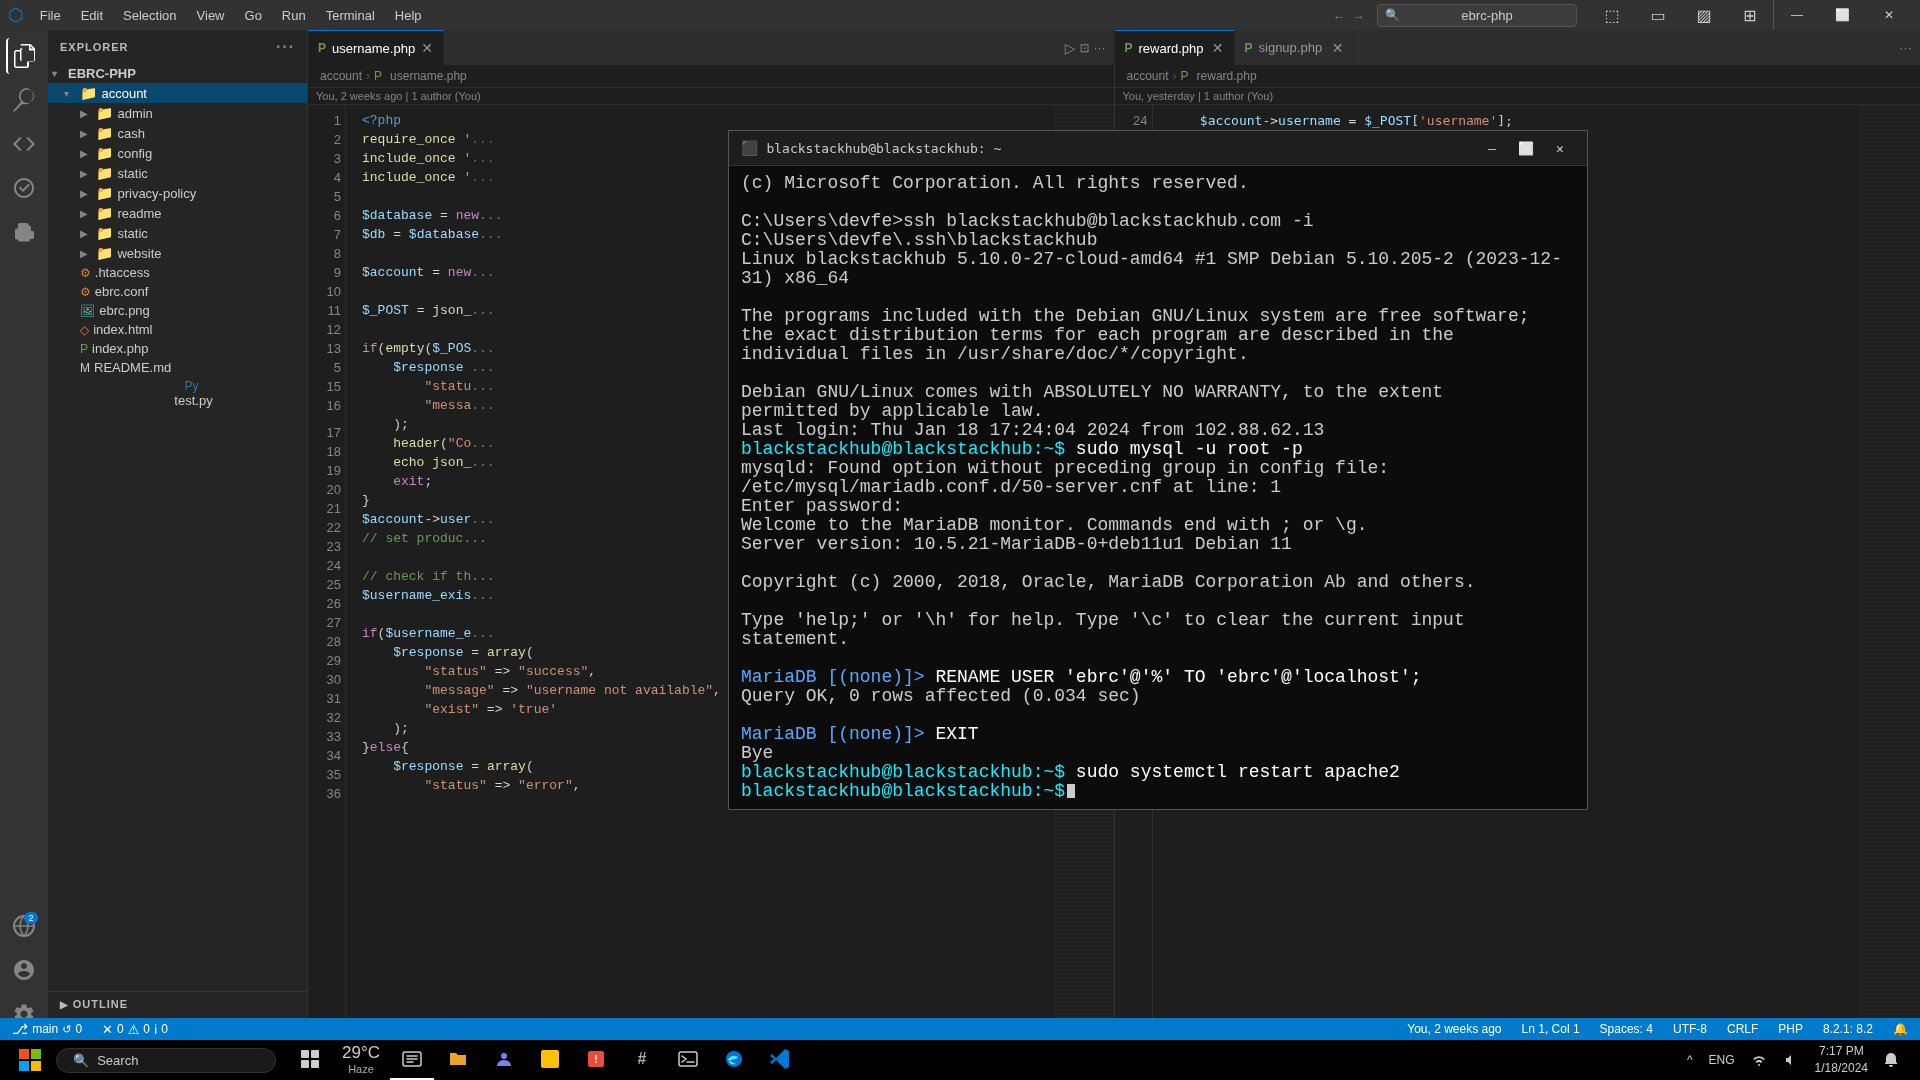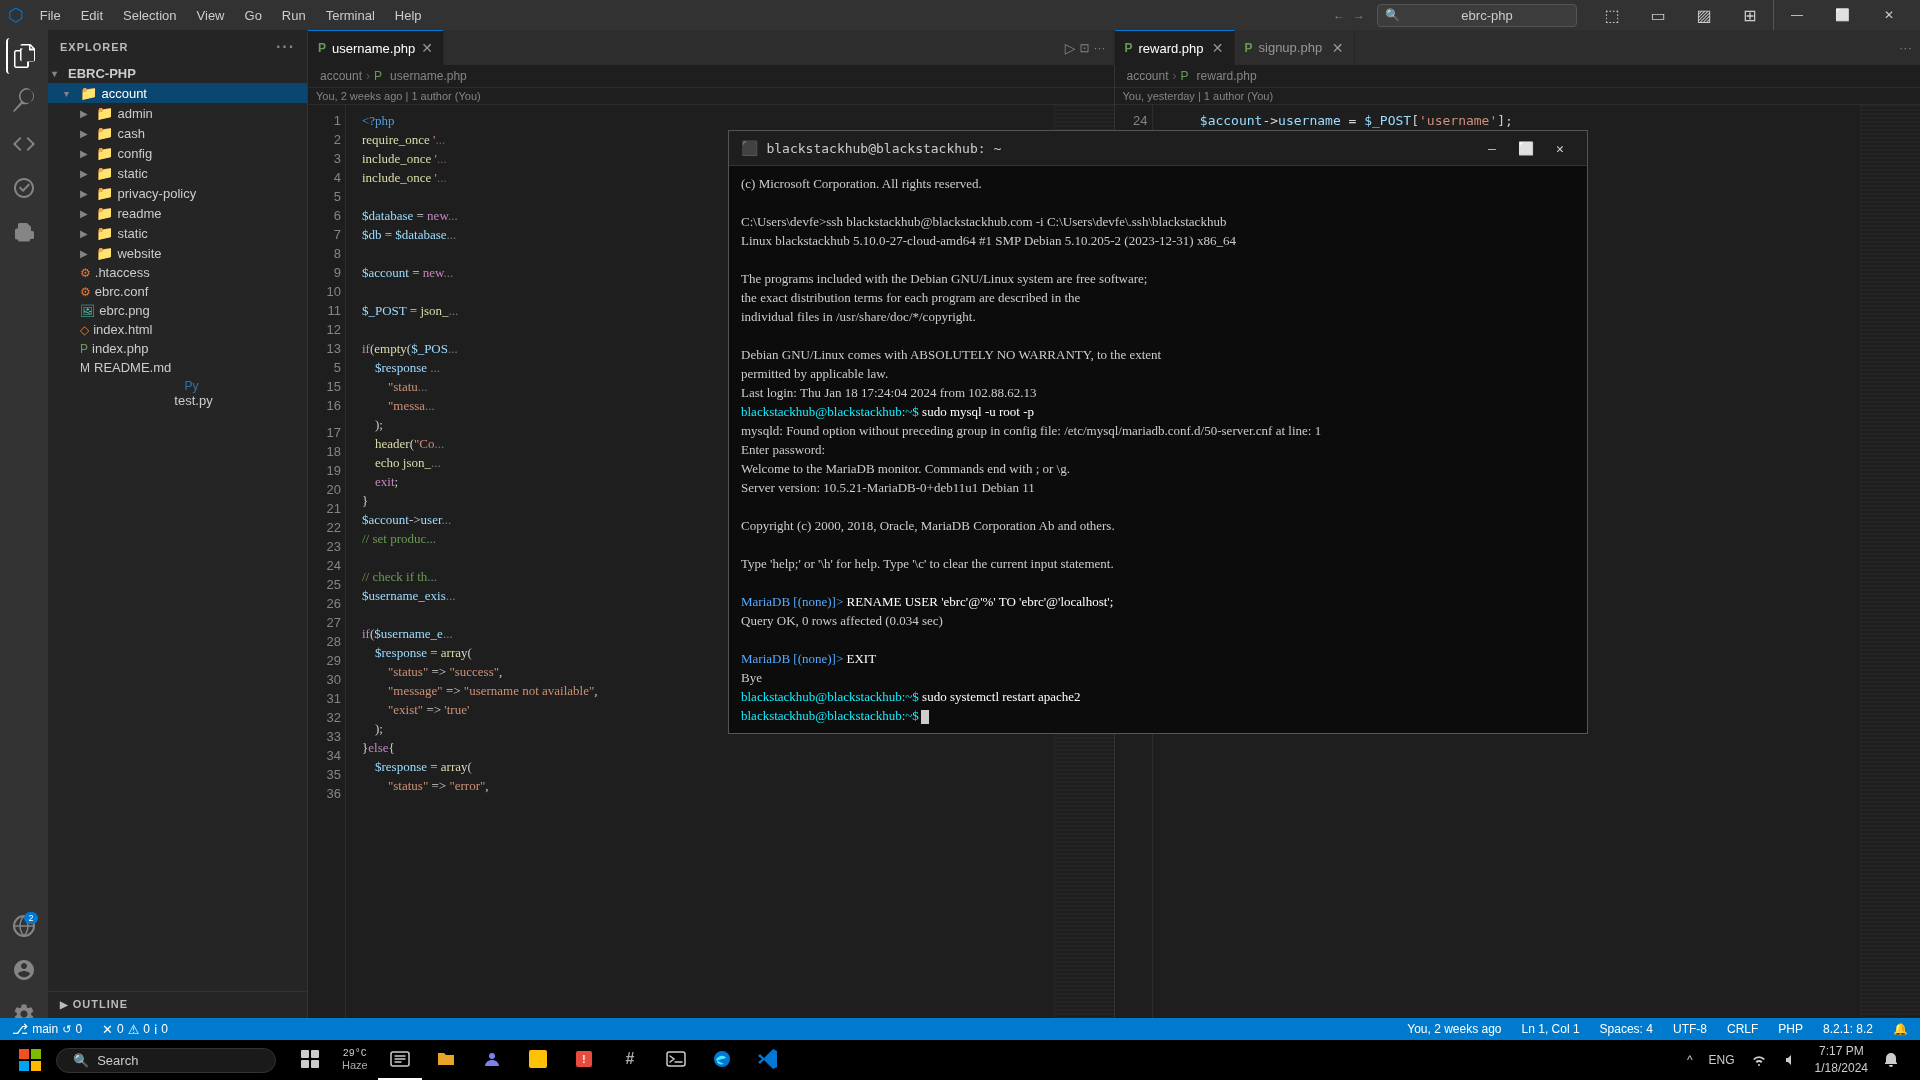--- a/index.html
+++ b/index.html
@@ -368,21 +368,21 @@
           <div style="line-height:19px;">28</div>
           <div style="line-height:19px;">29</div>
           <div style="line-height:19px;">30</div>
           <div style="line-height:19px;">31</div>
           <div style="line-height:19px;">32</div>
           <div style="line-height:19px;">33</div>
           <div style="line-height:19px;">34</div>
           <div style="line-height:19px;">35</div>
           <div style="line-height:19px;">36</div>
         </div>
-        <div class="code-lines" style="font-family:Liberation Serif, serif;font-size:13px;overflow:auto;">
+        <div class="code-lines" style="font-family:Liberation Mono, monospace;font-size:13px;overflow:auto;">
           <div><span class="php-tag">&lt;?php</span></div>
           <div><span class="php-func">require_once</span> <span class="php-str">'<span style="opacity:0.5;">...</span></span></div>
           <div><span class="php-func">include_once</span> <span class="php-str">'<span style="opacity:0.5;">...</span></span></div>
           <div><span class="php-func">include_once</span> <span class="php-str">'<span style="opacity:0.5;">...</span></span></div>
           <div>&nbsp;</div>
           <div><span class="php-var">$database</span> <span class="php-op">=</span> <span class="php-key">new</span><span style="opacity:0.5;">...</span></div>
           <div><span class="php-var">$db</span> <span class="php-op">=</span> <span class="php-var">$database</span><span style="opacity:0.5;">...</span></div>
           <div>&nbsp;</div>
           <div><span class="php-var">$account</span> <span class="php-op">=</span> <span class="php-key">new</span><span style="opacity:0.5;">...</span></div>
           <div>&nbsp;</div>
@@ -452,21 +452,21 @@
         <div class="terminal-title">
           <span style="font-size:14px;">⬛</span>
           <span>blackstackhub@blackstackhub: ~</span>
         </div>
         <div class="terminal-controls">
           <div class="term-btn">—</div>
           <div class="term-btn">⬜</div>
           <div class="term-btn">✕</div>
         </div>
       </div>
-      <div class="terminal-body" style="font-family:Liberation Serif, serif;font-size:13px;line-height:19px;">
+      <div class="terminal-body" style="font-family:Liberation Mono, monospace;font-size:18px;line-height:19px;">
         <div><span class="term-output">(c) Microsoft Corporation. All rights reserved.</span></div>
         <div>&nbsp;</div>
         <div><span class="term-output">C:\Users\devfe&gt;ssh blackstackhub@blackstackhub.com -i C:\Users\devfe\.ssh\blackstackhub</span></div>
         <div><span class="term-output">Linux blackstackhub 5.10.0-27-cloud-amd64 #1 SMP Debian 5.10.205-2 (2023-12-31) x86_64</span></div>
         <div>&nbsp;</div>
         <div><span class="term-output">The programs included with the Debian GNU/Linux system are free software;</span></div>
         <div><span class="term-output">the exact distribution terms for each program are described in the</span></div>
         <div><span class="term-output">individual files in /usr/share/doc/*/copyright.</span></div>
         <div>&nbsp;</div>
         <div><span class="term-output">Debian GNU/Linux comes with ABSOLUTELY NO WARRANTY, to the extent</span></div>
@@ -554,21 +554,21 @@
     <div class="taskbar-icon">
       <svg width="22" height="22" viewBox="0 0 22 22" fill="#cccccc">
         <rect x="2" y="2" width="8" height="8" rx="1"></rect>
           <rect x="12" y="2" width="8" height="8" rx="1"></rect>
           <rect x="2" y="12" width="8" height="8" rx="1"></rect>
           <rect x="12" y="12" width="8" height="8" rx="1"></rect>
       </svg>
     </div>
 
     <div class="taskbar-icon" style="width:auto;padding:0 8px;flex-direction:column;gap:0;">
-      <span style="color:#ccc;font-size:10px;font-family:Liberation Mono, monospace;">29°C</span>
+      <span style="color:#ccc;font-size:17px;">29°C</span>
       <span style="color:#aaa;font-size:11px;">Haze</span>
     </div>
 
     <div class="taskbar-icon active">
       <svg width="22" height="22" viewBox="0 0 22 22">
           <rect x="2" y="4" width="18" height="14" rx="2" fill="none" stroke="#ccc" stroke-width="1.5"></rect>
           <path d="M6 8h10M6 11h10M6 14h6" stroke="#ccc" stroke-width="1.5" stroke-linecap="round"></path>
         </svg>
     </div>
     <div class="taskbar-icon">

